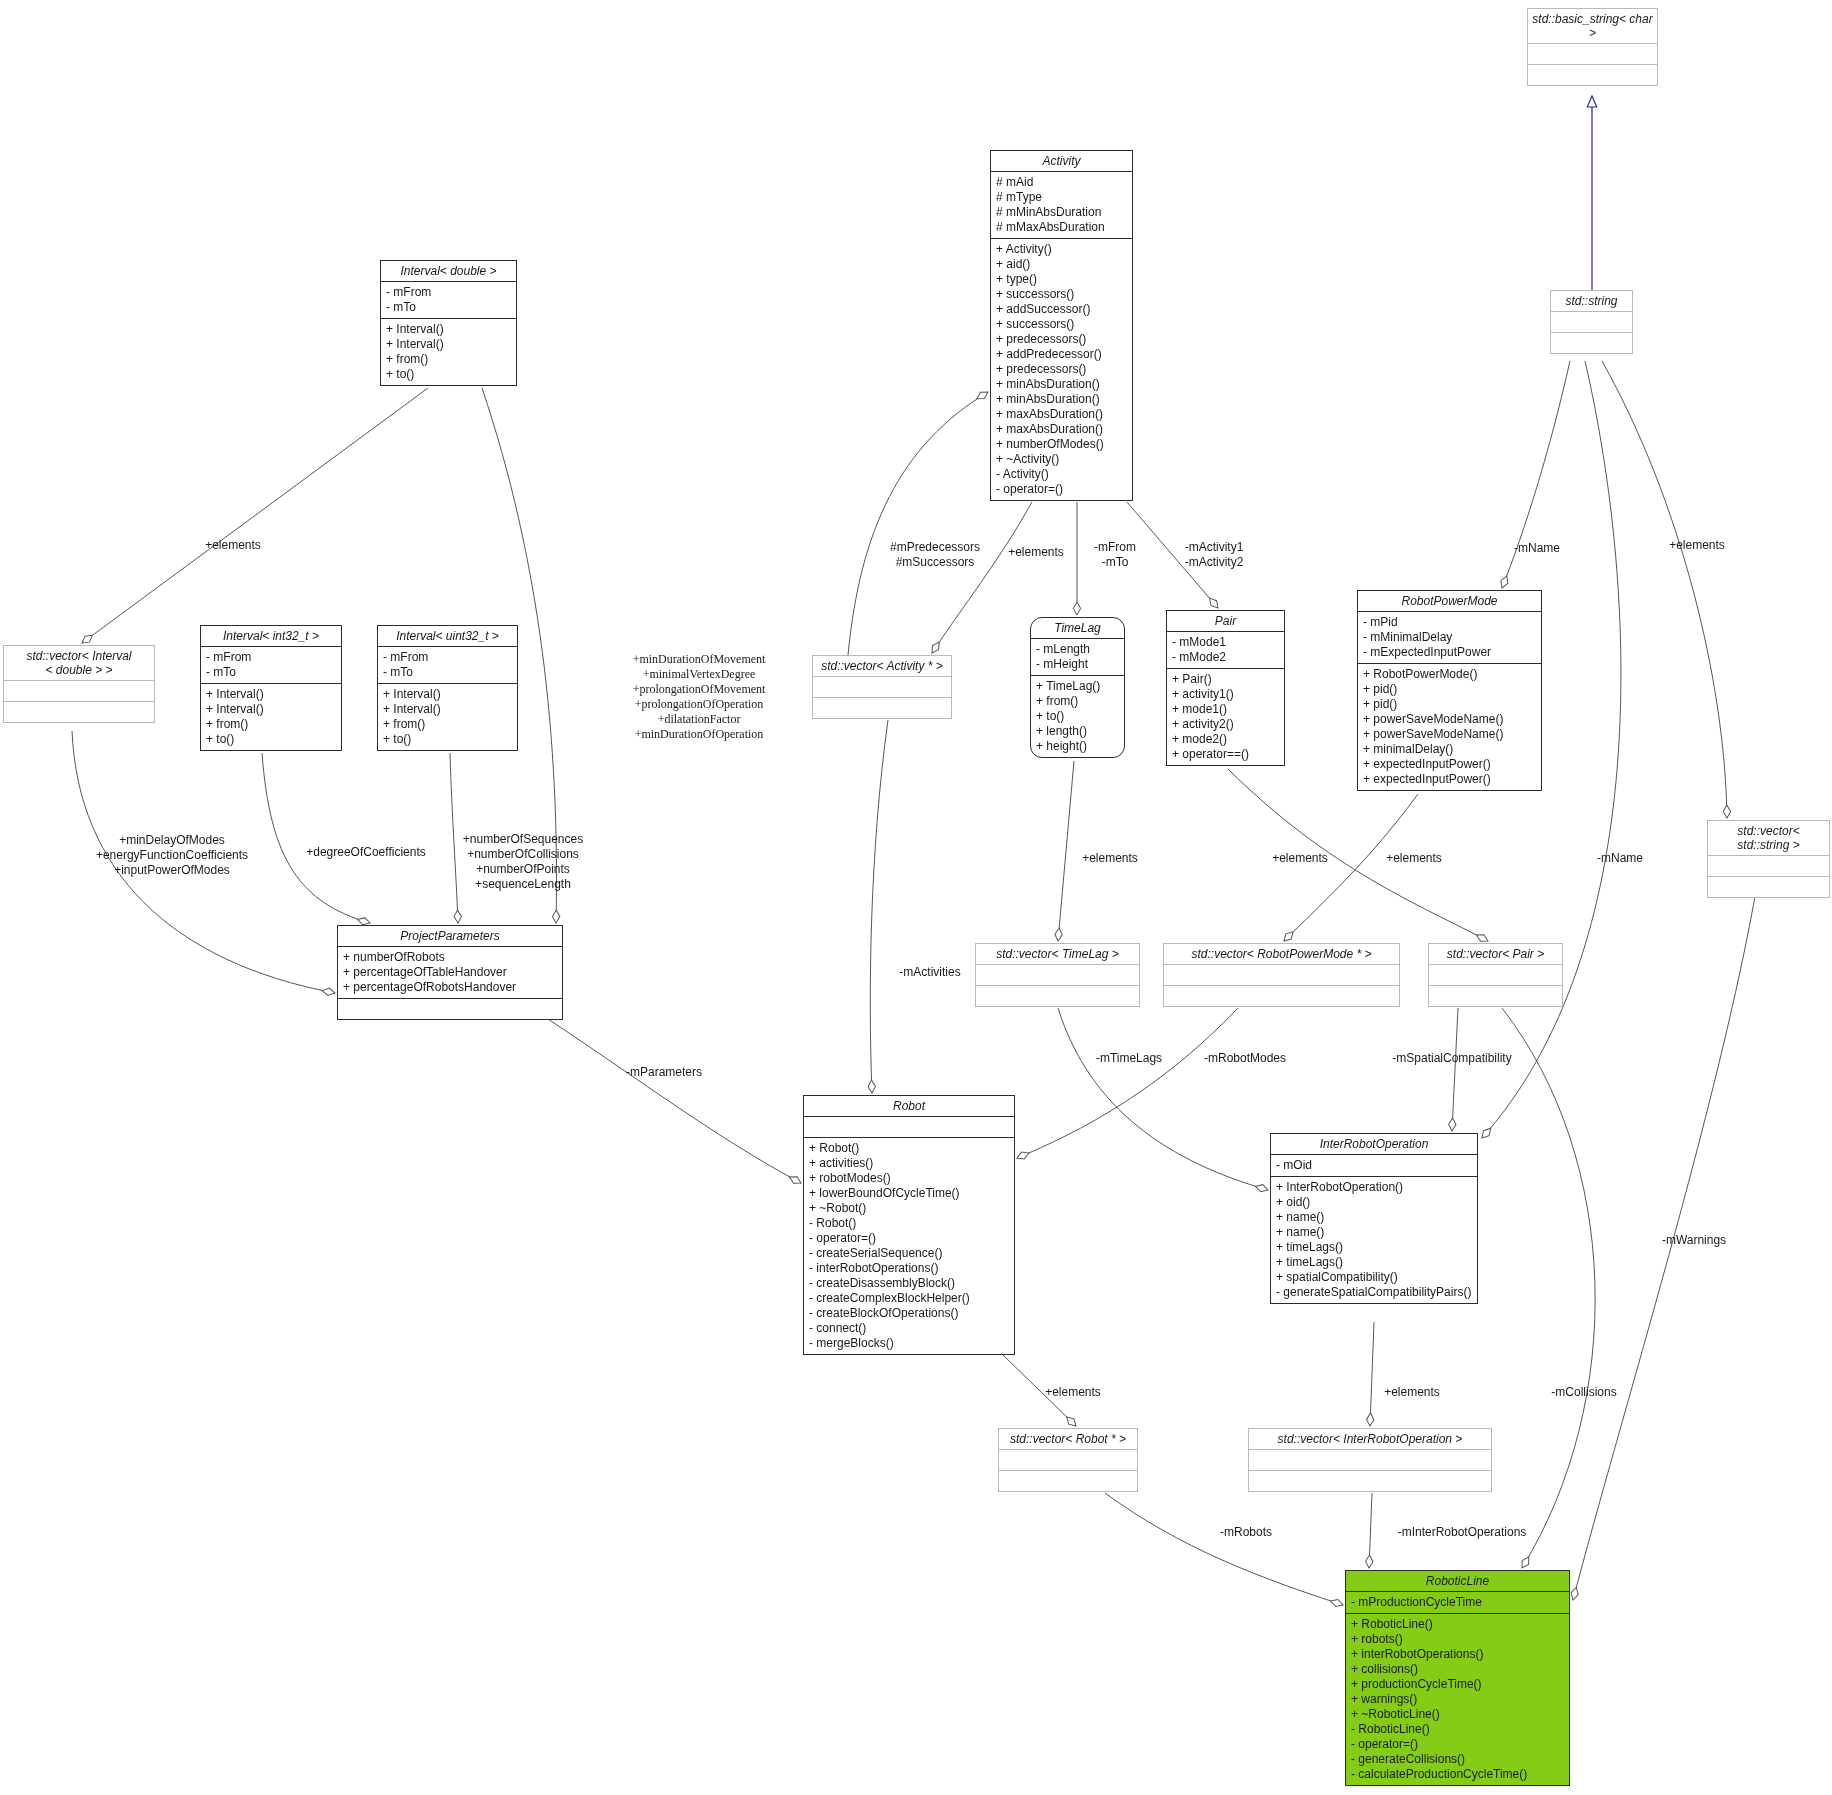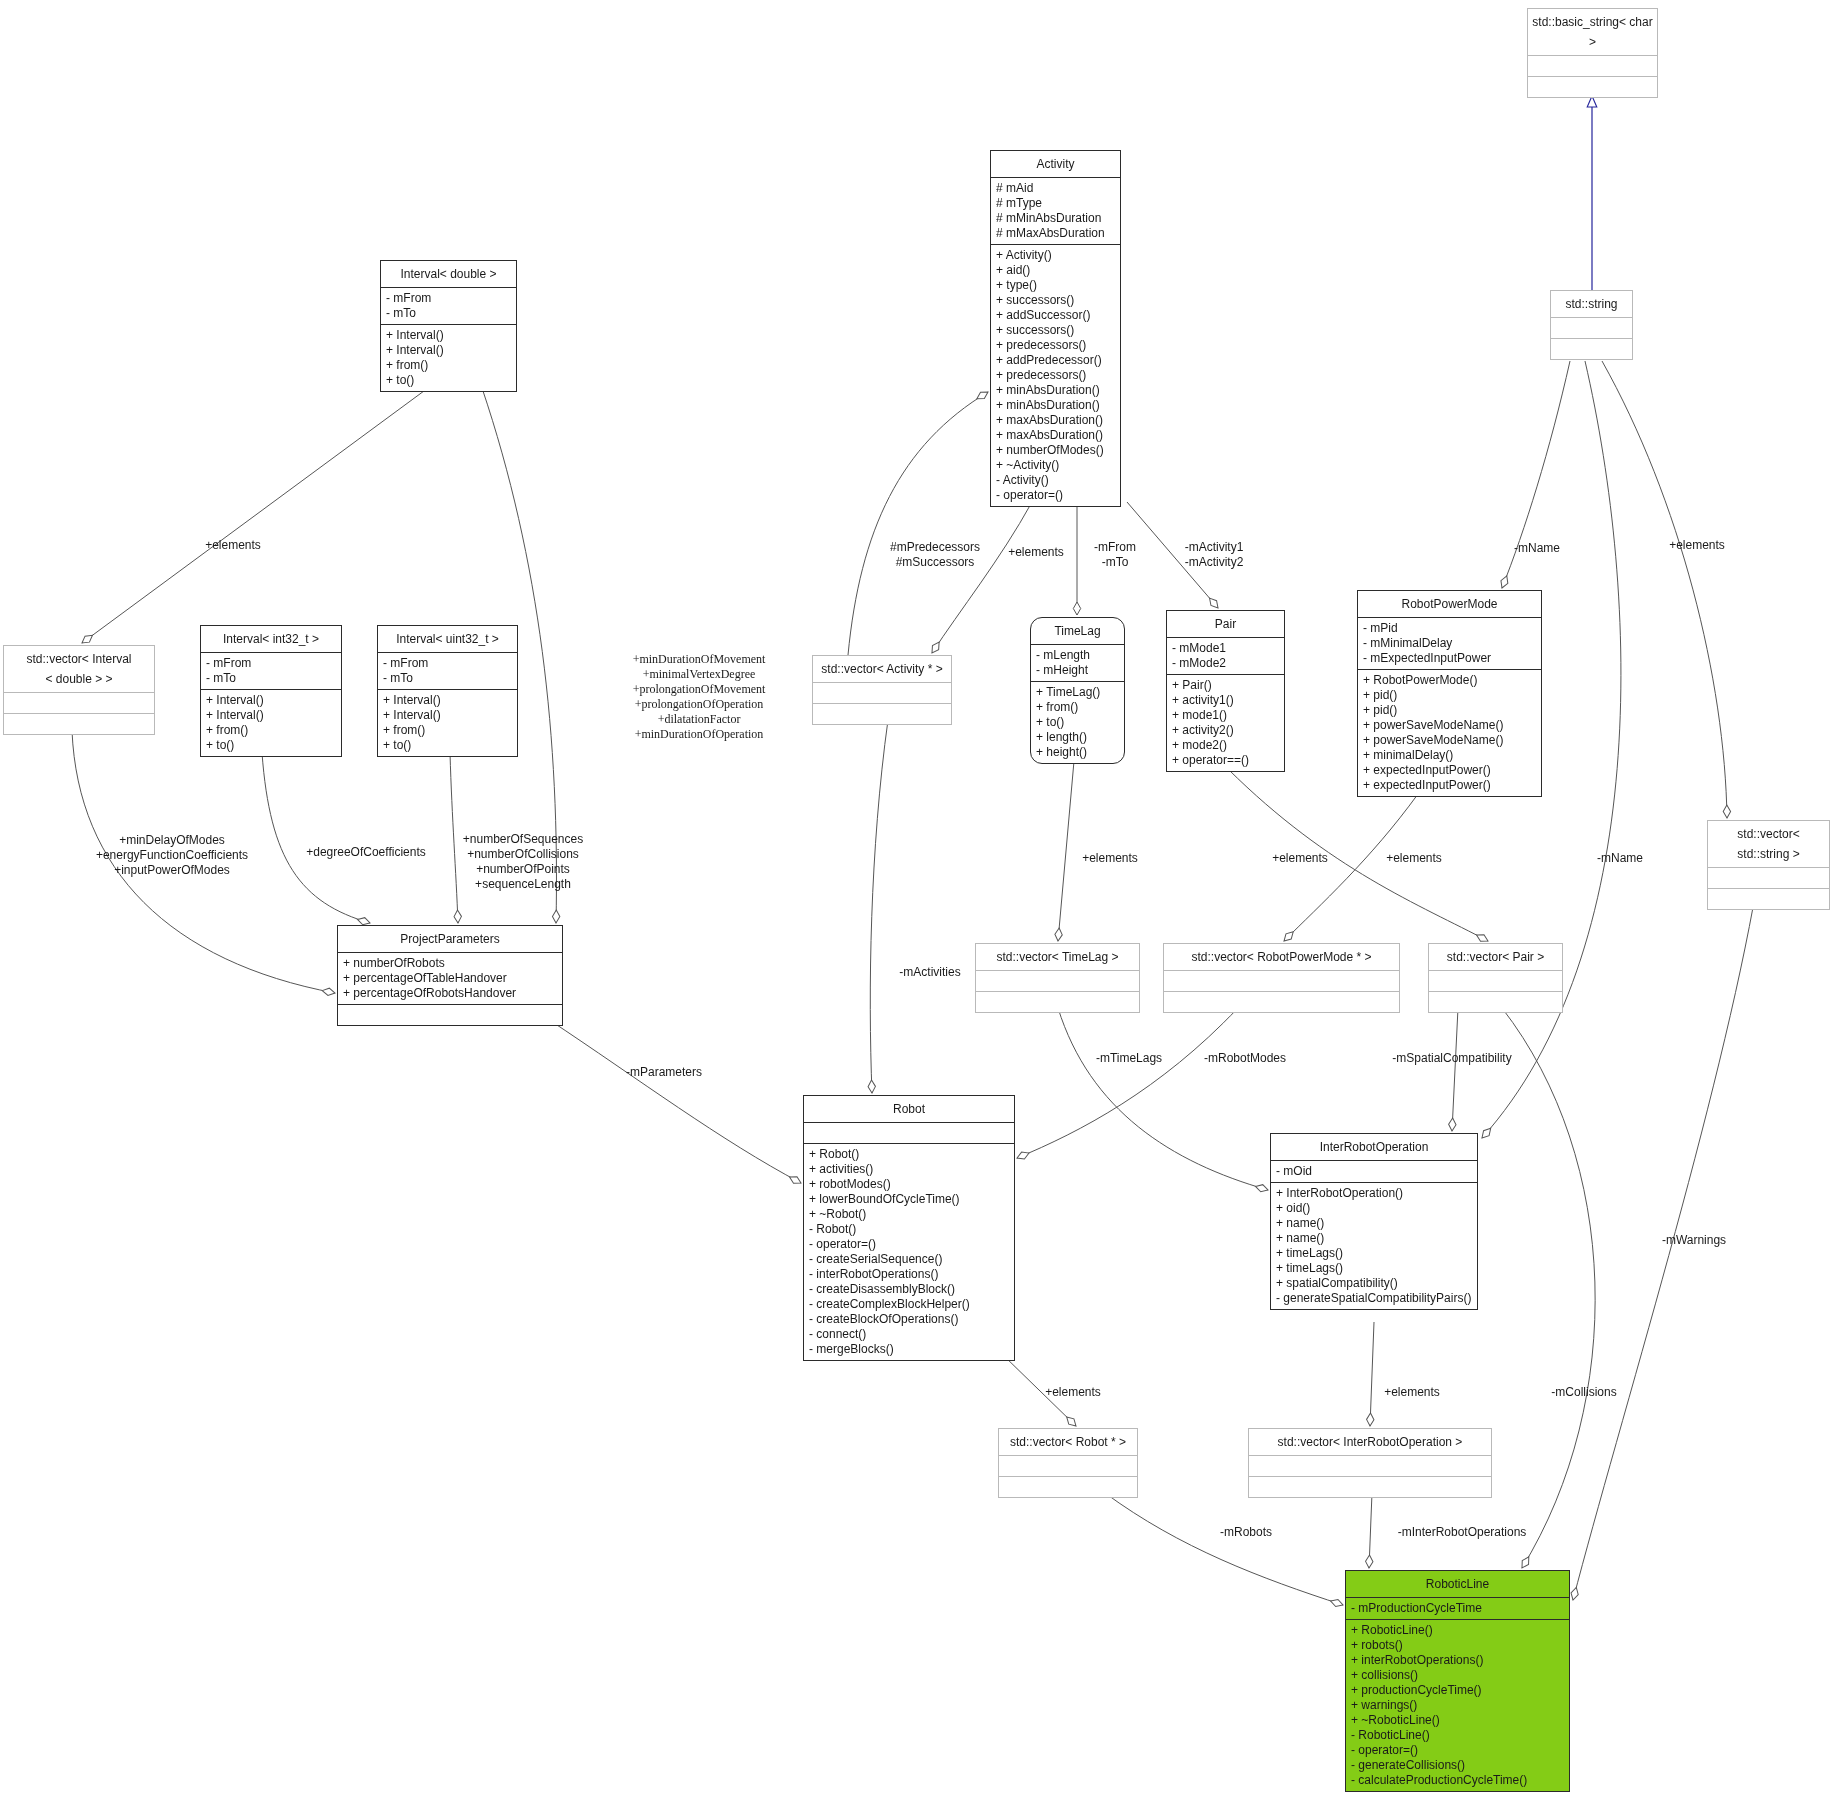--- a/index.html
+++ b/index.html
@@ -2,21 +2,21 @@
 <html><head>
 <meta charset="utf-8">
 <style>
   html,body{margin:0;padding:0;background:#ffffff;}
   #diagram{position:relative;width:1832px;height:1795px;background:#ffffff;
     font-family:"Liberation Sans","DejaVu Sans",sans-serif;font-size:12px;color:#1a1a1a;overflow:hidden;}
   #edge-layer{position:absolute;left:0;top:0;width:1832px;height:1795px;}
   .uml-node{position:absolute;background:#ffffff;border:1px solid #2b2b2b;box-sizing:border-box;}
   .uml-node.std{border-color:#b9b9b9;}
   .uml-node.main{background:#84cc16;}
-  .uml-title{text-align:center;padding:3px 4px;line-height:20px;white-space:pre-line;}
+  .uml-title{text-align:center;padding:3px 4px;line-height:14px;white-space:pre-line;font-style:italic;}
   .uml-sec{border-top:1px solid #2b2b2b;padding:3px 5px;min-height:14px;}
   .std .uml-sec{border-top-color:#b9b9b9;}
   .uml-sec .m{line-height:15px;overflow-wrap:break-word;}
   .edge-label{position:absolute;transform:translate(-50%,-50%);text-align:center;
     line-height:15px;white-space:pre-line;color:#1a1a1a;}
 </style>
 </head>
 <body>
 
 <div id="diagram">
@@ -117,21 +117,21 @@
           <div class="m">- mFrom</div>
           <div class="m">- mTo</div>
         </div>
         <div class="uml-sec">
           <div class="m">+ Interval()</div>
           <div class="m">+ Interval()</div>
           <div class="m">+ from()</div>
           <div class="m">+ to()</div>
         </div>
       </div>
-      <div class="uml-node class" style="left: 990px; top: 150px; width: 131px;">
+      <div class="uml-node class" style="left: 990px; top: 150px; width: 143px;">
         <div class="uml-title">Activity</div>
         <div class="uml-sec">
           <div class="m"># mAid</div>
           <div class="m"># mType</div>
           <div class="m"># mMinAbsDuration</div>
           <div class="m"># mMaxAbsDuration</div>
         </div>
         <div class="uml-sec">
           <div class="m">+ Activity()</div>
           <div class="m">+ aid()</div>

